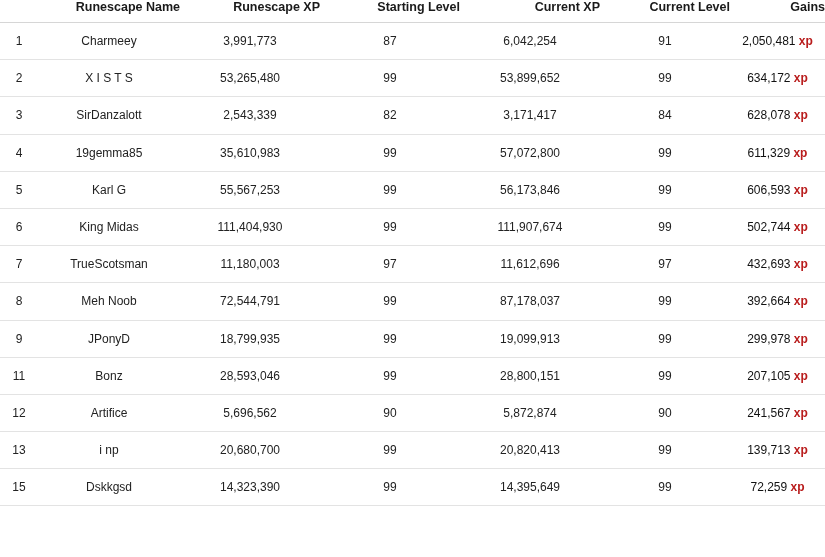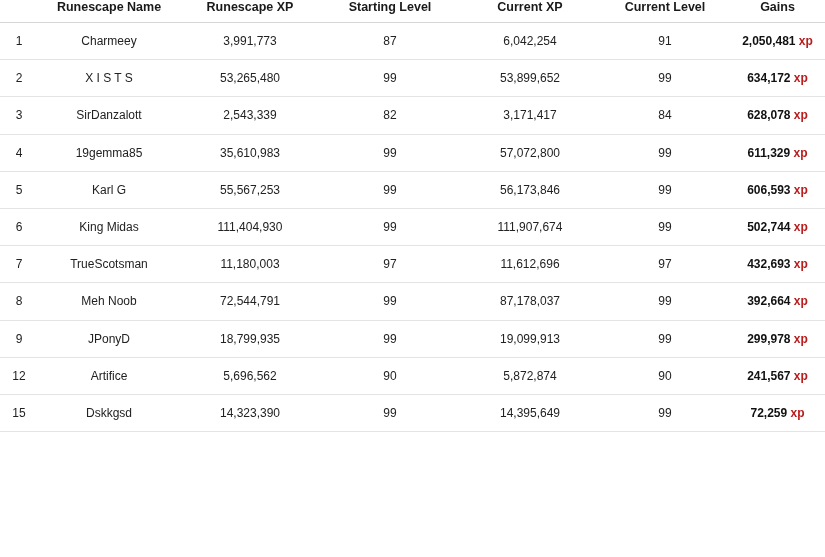--- a/index.html
+++ b/index.html
@@ -24,21 +24,21 @@
   table.hiscores {
     border-collapse: collapse;
     width: 825px;
     table-layout: fixed;
   }
   table.hiscores thead th {
     font-size: 12.5px;
     font-weight: bold;
     color: #1a1a1a;
     padding: 0 0 8px 0;
-    text-align: center;
+    text-align: right;
     vertical-align: bottom;
     background: #ffffff;
   }
   table.hiscores thead tr {
     border-bottom: 1px solid #d6d6d6;
   }
   col.c-rank  { width: 38px; }
   col.c-name  { width: 142px; }
   col.c-sxp   { width: 140px; }
   col.c-slvl  { width: 140px; }
@@ -66,21 +66,21 @@
     font-size: 12px;
   }
   td.num {
     color: #333333;
   }
   td.gains {
     text-align: right;
     padding-right: 10px;
   }
   td.gains .xpval {
-    font-weight: bold;
+    font-weight: normal;
     color: #111111;
   }
   td.gains .xpunit {
     font-weight: bold;
     color: #b91c1c;
   }
   td.levels {
     width: 66px;
     text-align: left;
     padding-left: 6px;
@@ -197,30 +197,50 @@
           <td class="rank">9</td>
           <td class="name">JPonyD</td>
           <td class="num">18,799,935</td>
           <td class="num">99</td>
           <td class="num">19,099,913</td>
           <td class="num">99</td>
           <td class="gains"><span class="xpval">299,978</span><span class="xpunit"> xp</span></td>
           <td class="levels"></td>
         </tr>
         <tr>
+          <td class="rank">11</td>
+          <td class="name">Bonz</td>
+          <td class="num">28,593,046</td>
+          <td class="num">99</td>
+          <td class="num">28,800,151</td>
+          <td class="num">99</td>
+          <td class="gains"><span class="xpval">207,105</span><span class="xpunit"> xp</span></td>
+          <td class="levels"></td>
+        </tr>
+        <tr>
           <td class="rank">12</td>
           <td class="name">Artifice</td>
           <td class="num">5,696,562</td>
           <td class="num">90</td>
           <td class="num">5,872,874</td>
           <td class="num">90</td>
           <td class="gains"><span class="xpval">241,567</span><span class="xpunit"> xp</span></td>
           <td class="levels"></td>
         </tr>
         <tr>
+          <td class="rank">13</td>
+          <td class="name">i np</td>
+          <td class="num">20,680,700</td>
+          <td class="num">99</td>
+          <td class="num">20,820,413</td>
+          <td class="num">99</td>
+          <td class="gains"><span class="xpval">139,713</span><span class="xpunit"> xp</span></td>
+          <td class="levels"></td>
+        </tr>
+        <tr>
           <td class="rank">15</td>
           <td class="name">Dskkgsd</td>
           <td class="num">14,323,390</td>
           <td class="num">99</td>
           <td class="num">14,395,649</td>
           <td class="num">99</td>
           <td class="gains"><span class="xpval">72,259</span><span class="xpunit"> xp</span></td>
           <td class="levels"></td>
         </tr>
       </tbody>

